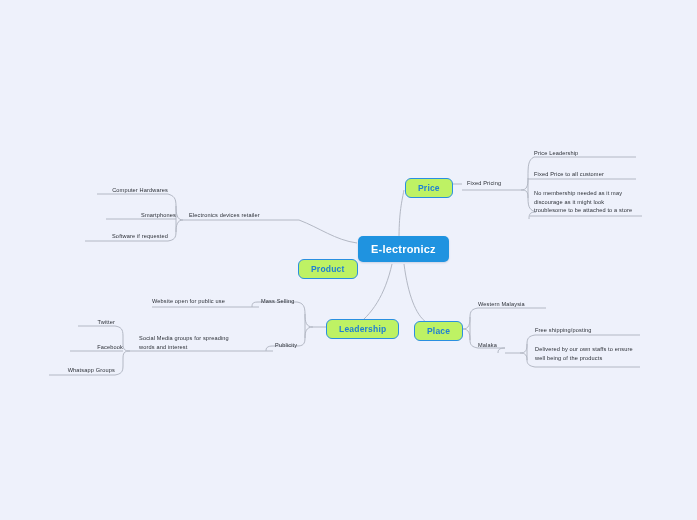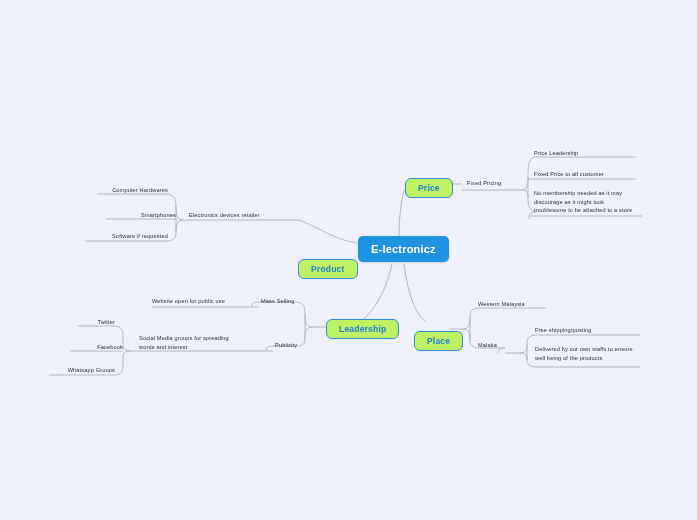--- a/index.html
+++ b/index.html
@@ -153,21 +153,21 @@
   </svg>
 
   <div class="node central-node" style="left:358px; top:236px;">E-lectronicz</div>
 
   <div class="node branch-node" style="left:405px; top:178px;">Price</div>
 
   <div class="node branch-node" style="left:298px; top:211px;margin-top:48px;">Product</div>
 
   <div class="node branch-node" style="left:326px; top:319px;">Leadership</div>
 
-  <div class="node branch-node" style="left:414px; top:331px;">Place</div>
+  <div class="node branch-node" style="left:414px; top:321px;">Place</div>
 
   <div class="label" style="left:467px; top:179px;">Fixed Pricing</div>
 
   <div class="label" style="left:534px; top:149px;">Price Leadership</div>
 
   <div class="label" style="left:534px; top:170px;">Fixed Price to all customer</div>
 
   <div class="label wrap" style="left:534px; top:189px; width:102px;">No membership needed as it may discourage as it might look troublesome to be attached to a store</div>
 
   <div class="label" style="left:189px; top:211px;">Electronics devices retailer</div>

